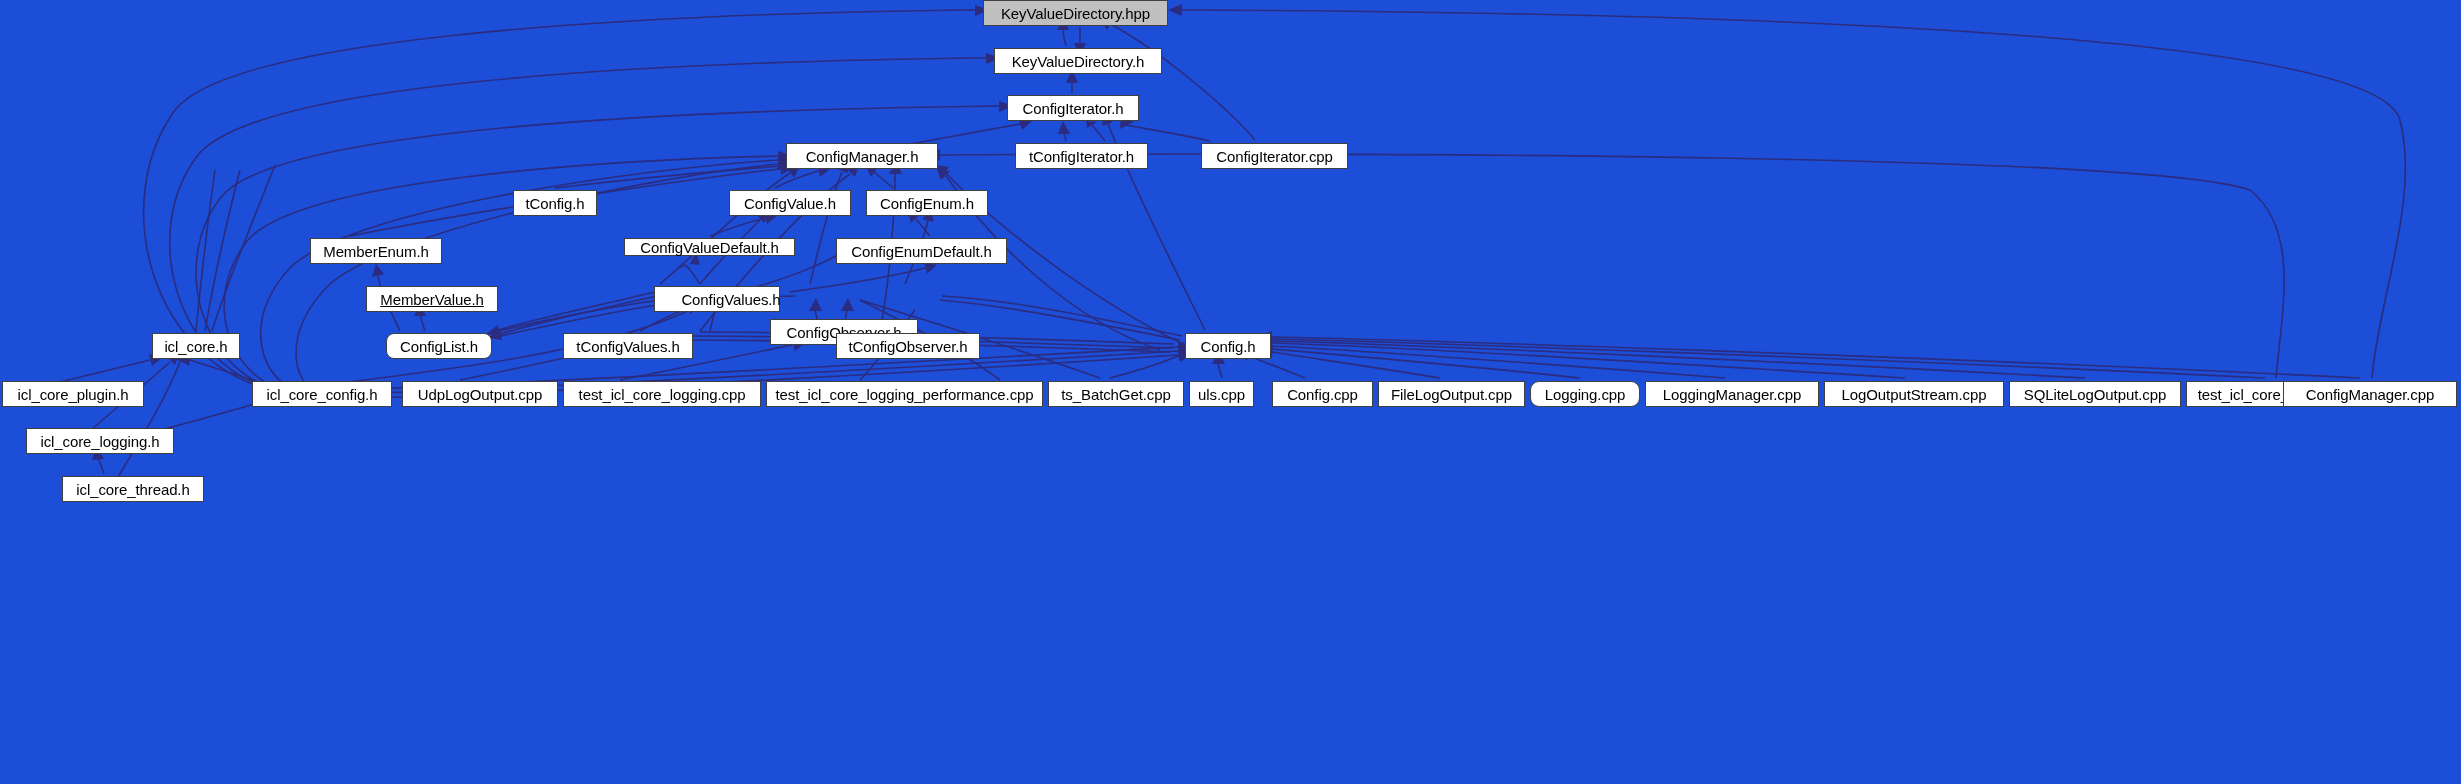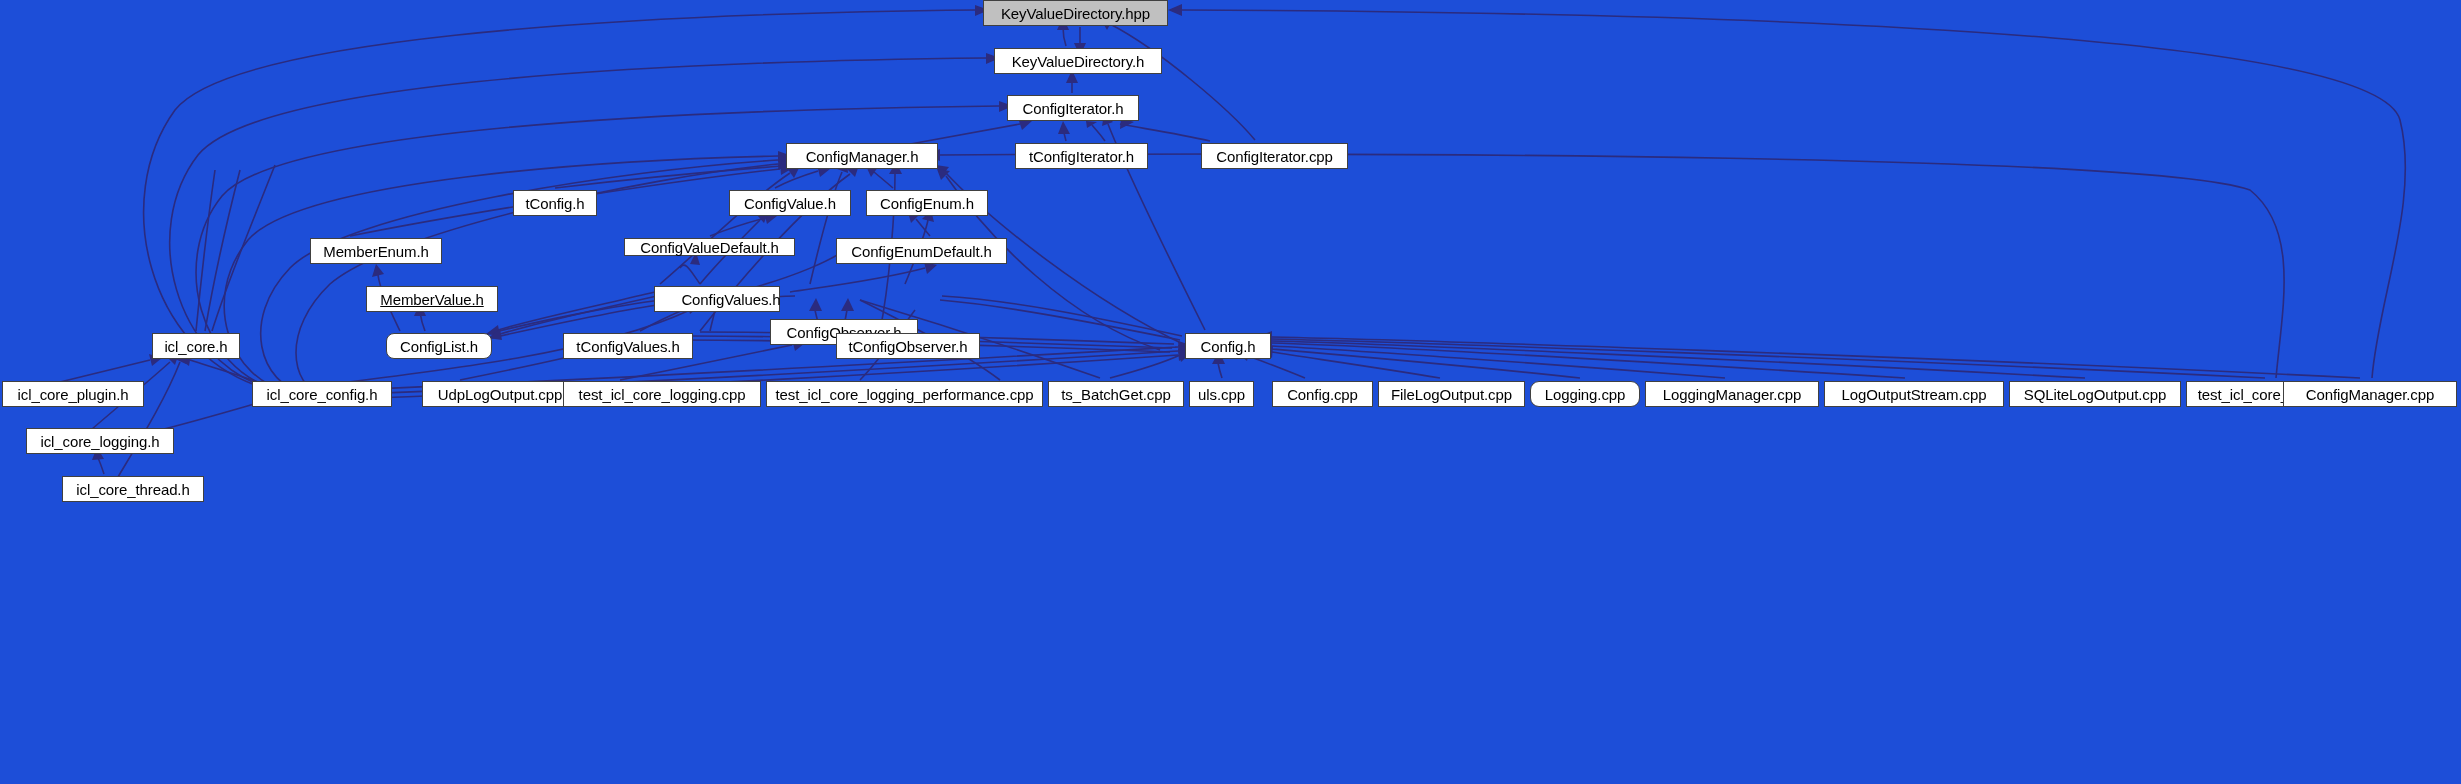--- a/index.html
+++ b/index.html
@@ -273,21 +273,21 @@
       <div class="node" title="MemberValue.h" style="left: 366px; top: 286px; width: 132px; height: 26px; text-decoration: underline;">MemberValue.h</div>
       <div class="node" title="ConfigValues.h" style="left: 654px; top: 286px; width: 126px; height: 26px; padding-left: 28px;">ConfigValues.h</div>
       <div class="node" title="ConfigObserver.h" style="left: 770px; top: 286px; width: 148px; height: 26px; margin-top: 33px;">ConfigObserver.h</div>
       <div class="node" title="icl_core.h" style="left: 152px; top: 333px; width: 88px; height: 26px;">icl_core.h</div>
       <div class="node" title="ConfigList.h" style="left: 386px; top: 333px; width: 106px; height: 26px; border-radius: 8px;">ConfigList.h</div>
       <div class="node" title="tConfigValues.h" style="left: 563px; top: 333px; width: 130px; height: 26px;">tConfigValues.h</div>
       <div class="node" title="tConfigObserver.h" style="left: 800px; top: 333px; width: 144px; height: 26px; margin-left: 36px;">tConfigObserver.h</div>
       <div class="node" title="Config.h" style="left: 1185px; top: 333px; width: 86px; height: 26px;">Config.h</div>
       <div class="node" title="icl_core_plugin.h" style="left: 2px; top: 381px; width: 142px; height: 26px;">icl_core_plugin.h</div>
       <div class="node" title="icl_core_config.h" style="left: 252px; top: 381px; width: 140px; height: 26px;">icl_core_config.h</div>
-      <div class="node" title="UdpLogOutput.cpp" style="left: 402px; top: 381px; width: 156px; height: 26px; margin-left: 20px;">UdpLogOutput.cpp</div>
+      <div class="node" title="UdpLogOutput.cpp" style="left: 402px; top: 381px; width: 156px; height: 26px;">UdpLogOutput.cpp</div>
       <div class="node" title="test_icl_core_logging.cpp" style="left: 563px; top: 381px; width: 198px; height: 26px;">test_icl_core_logging.cpp</div>
       <div class="node" title="test_icl_core_logging_performance.cpp" style="left: 766px; top: 381px; width: 277px; height: 26px;">test_icl_core_logging_performance.cpp</div>
       <div class="node" title="ts_BatchGet.cpp" style="left: 1048px; top: 381px; width: 136px; height: 26px;">ts_BatchGet.cpp</div>
       <div class="node" title="uls.cpp" style="left: 1189px; top: 381px; width: 65px; height: 26px;">uls.cpp</div>
       <div class="node" title="Config.cpp" style="left: 1272px; top: 381px; width: 101px; height: 26px;">Config.cpp</div>
       <div class="node" title="FileLogOutput.cpp" style="left: 1378px; top: 381px; width: 147px; height: 26px;">FileLogOutput.cpp</div>
       <div class="node" title="Logging.cpp" style="left: 1530px; top: 381px; width: 110px; height: 26px; border-radius: 9px;">Logging.cpp</div>
       <div class="node" title="LoggingManager.cpp" style="left: 1645px; top: 381px; width: 174px; height: 26px;">LoggingManager.cpp</div>
       <div class="node" title="LogOutputStream.cpp" style="left: 1824px; top: 381px; width: 180px; height: 26px;">LogOutputStream.cpp</div>
       <div class="node" title="SQLiteLogOutput.cpp" style="left: 2009px; top: 381px; width: 172px; height: 26px;">SQLiteLogOutput.cpp</div>

